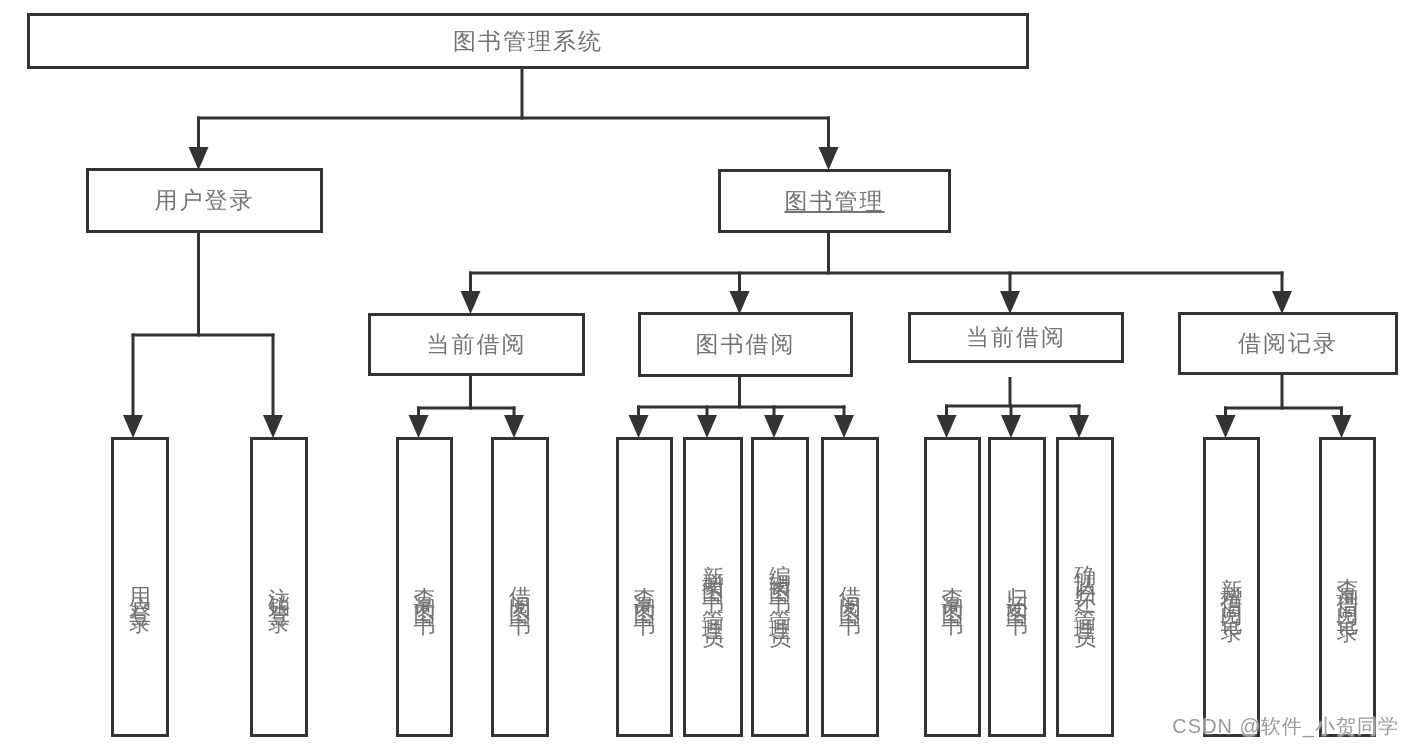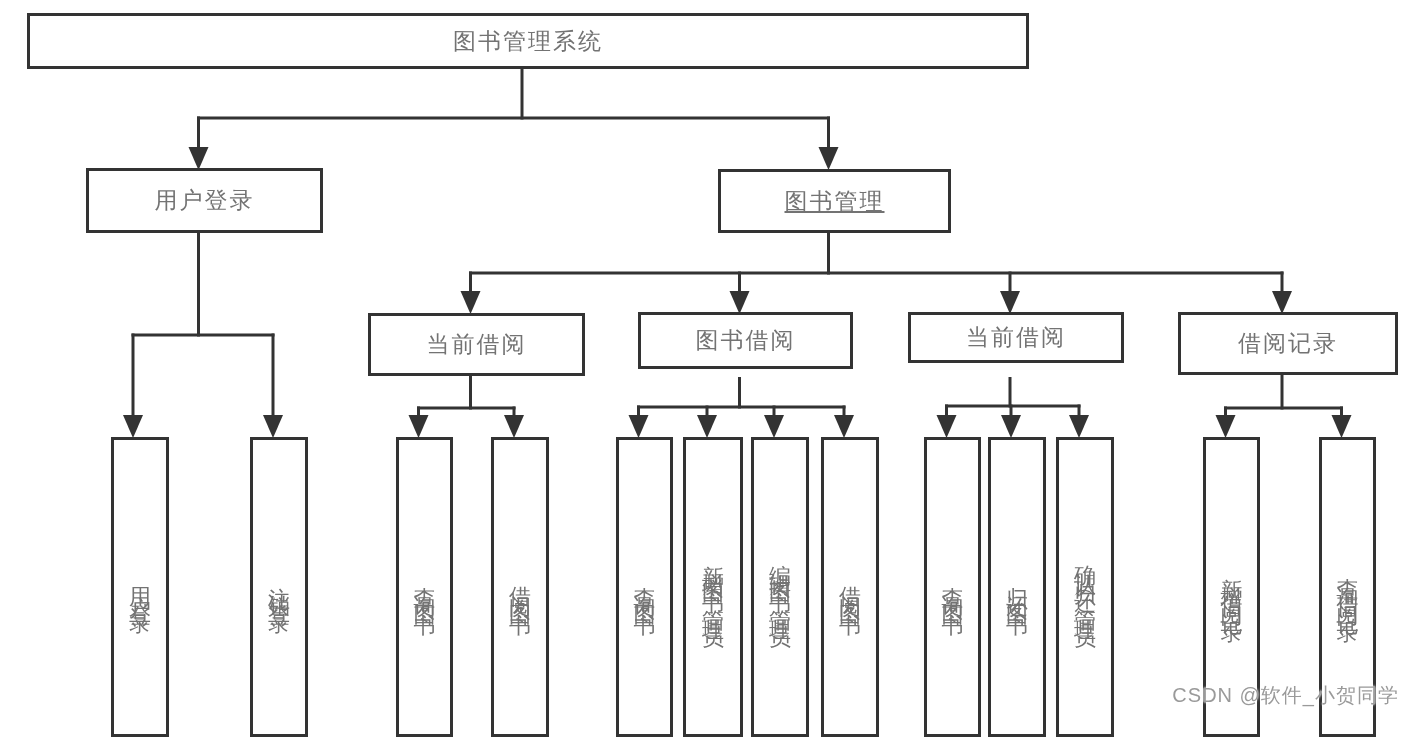--- a/index.html
+++ b/index.html
@@ -28,21 +28,21 @@
   .hnode { font-size: 23px; letter-spacing: 2px; }
   .leaf {
     writing-mode: vertical-rl;
     text-orientation: mixed;
     font-size: 22px;
     letter-spacing: 9px;
     line-height: 1.0;
   }
   .watermark {
     position: absolute;
-    top: 682px;
+    top: 713px;
     right: 6px;
     font-size: 20px;
     letter-spacing: 1px;
     color: #9a9a9a;
     text-shadow: 0 0 3px #ffffff, 0 0 2px #ffffff;
     white-space: nowrap;
   }
 </style>
 </head>
 <body>
@@ -110,21 +110,21 @@
     <line x1="1341.5" y1="406.5" x2="1341.5" y2="418"></line>
     <polygon points="1331.5,415 1351.5,415 1341.5,438"></polygon>
   </svg>
 
   <div class="node hnode" style="left:21px; top:13px; width:1002px; height:56px;">图书管理系统</div>
 
   <div class="node hnode" style="left:80px; top:168px; width:237px; height:65px;">用户登录</div>
   <div class="node hnode" style="left:712px; top:169px; width:233px; height:64px;text-decoration:underline;">图书管理</div>
 
   <div class="node hnode" style="left:362px; top:313px; width:217px; height:63px;">当前借阅</div>
-  <div class="node hnode" style="left:632px; top:312px; width:215px; height:57px;">图书借阅</div>
+  <div class="node hnode" style="left:632px; top:312px; width:215px; height:65px;">图书借阅</div>
   <div class="node hnode" style="left:902px; top:312px; width:216px; height:51px;">当前借阅</div>
   <div class="node hnode" style="left:1172px; top:312px; width:220px; height:63px;">借阅记录</div>
 
   <div class="node leaf" style="left:105px; top:437px; width:58px; height:300px;">用户登录</div>
   <div class="node leaf" style="left:244px; top:437px; width:58px; height:300px;">注销登录</div>
 
   <div class="node leaf" style="left:390px; top:437px; width:57px; height:300px;">查询图书</div>
   <div class="node leaf" style="left:485px; top:437px; width:58px; height:300px;">借阅图书</div>
 
   <div class="node leaf" style="left:610px; top:437px; width:57px; height:300px;">查询图书</div>

